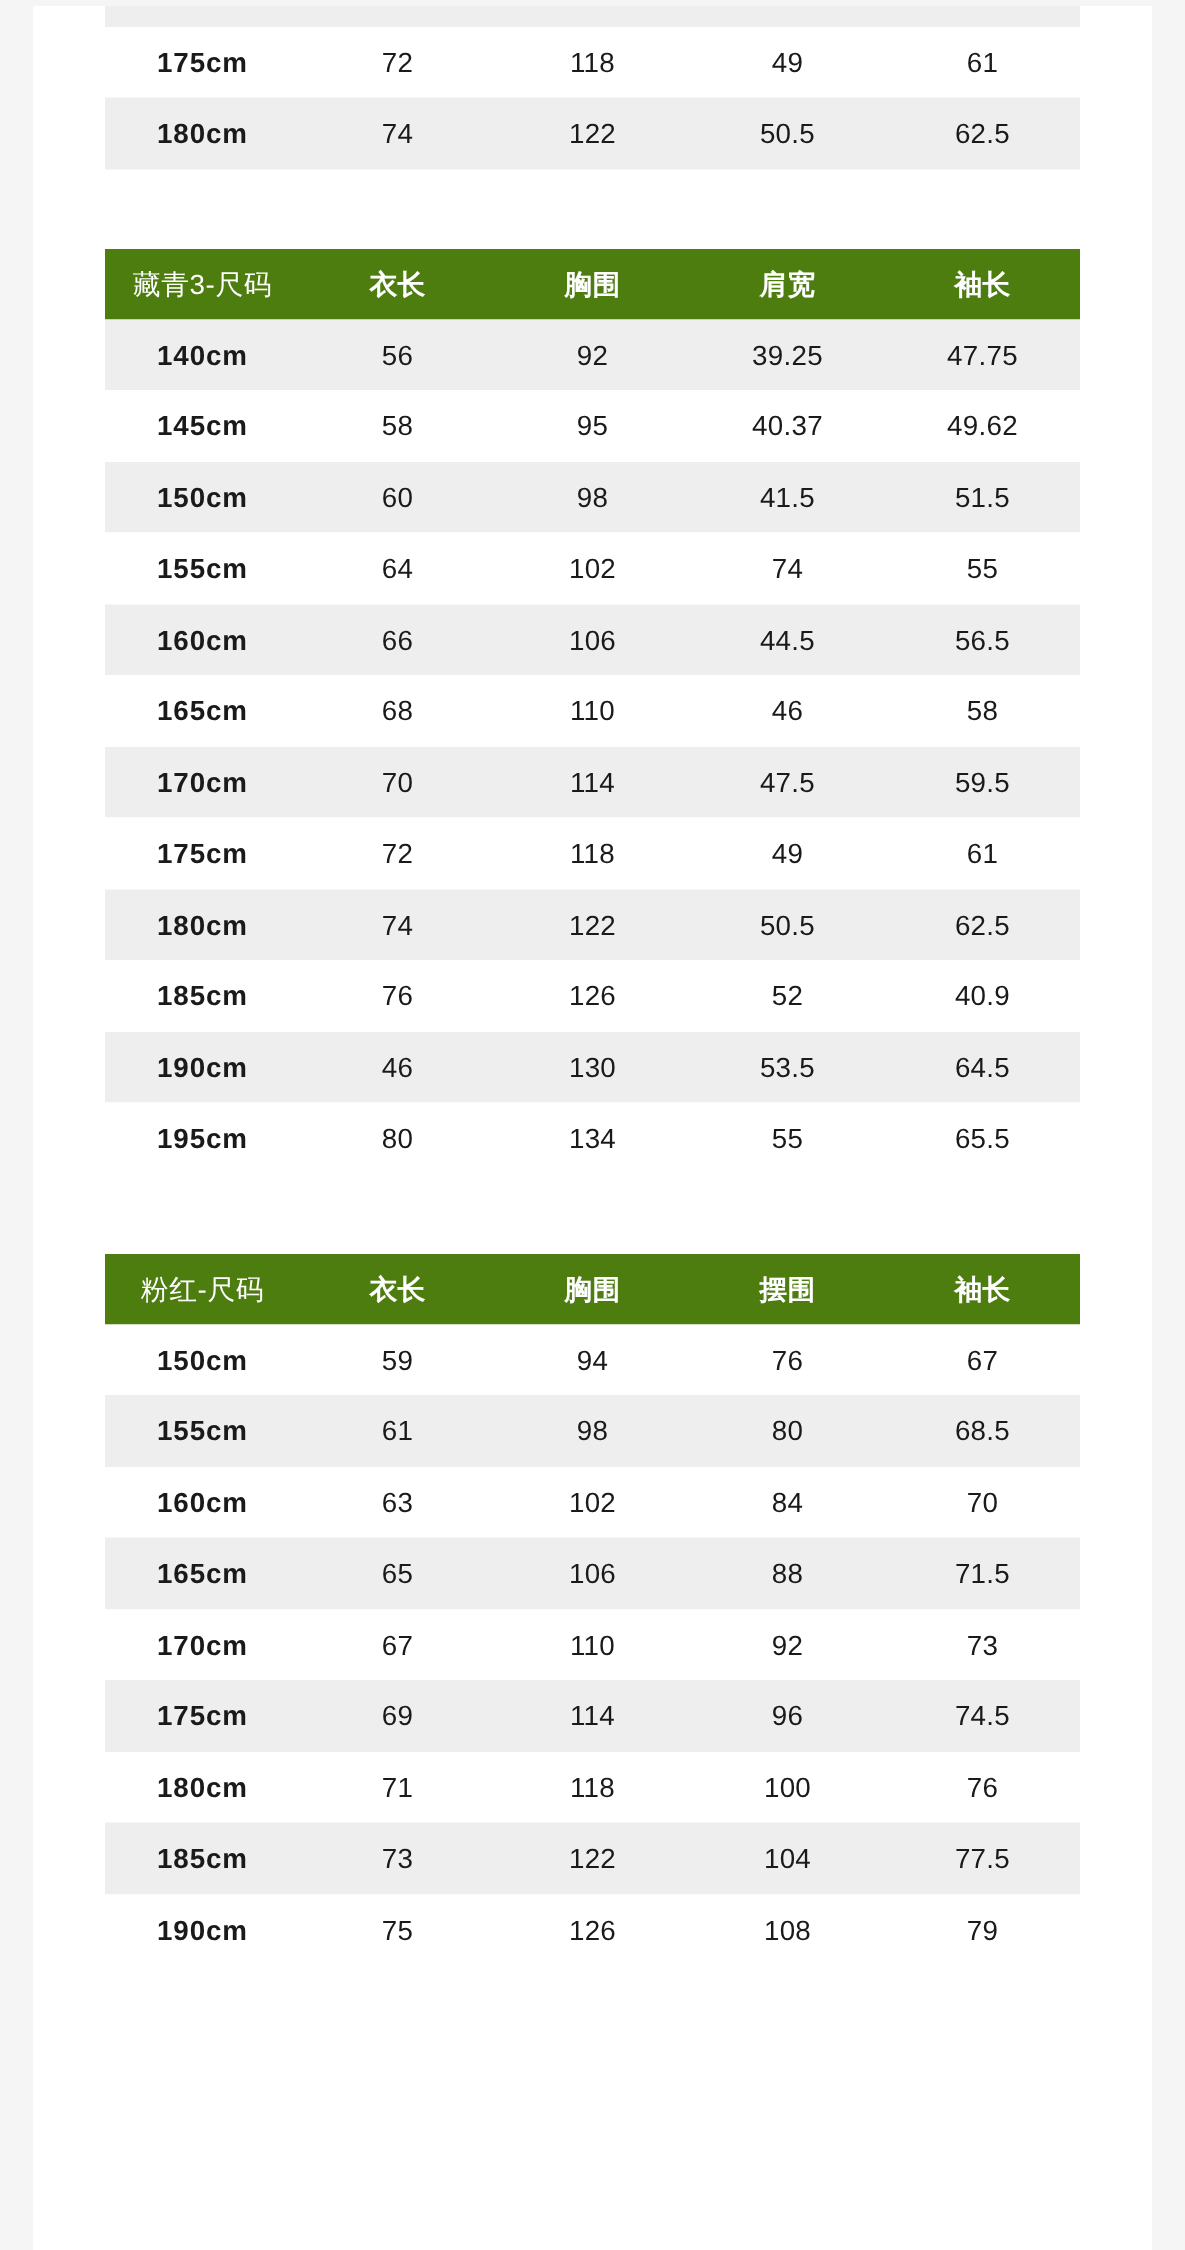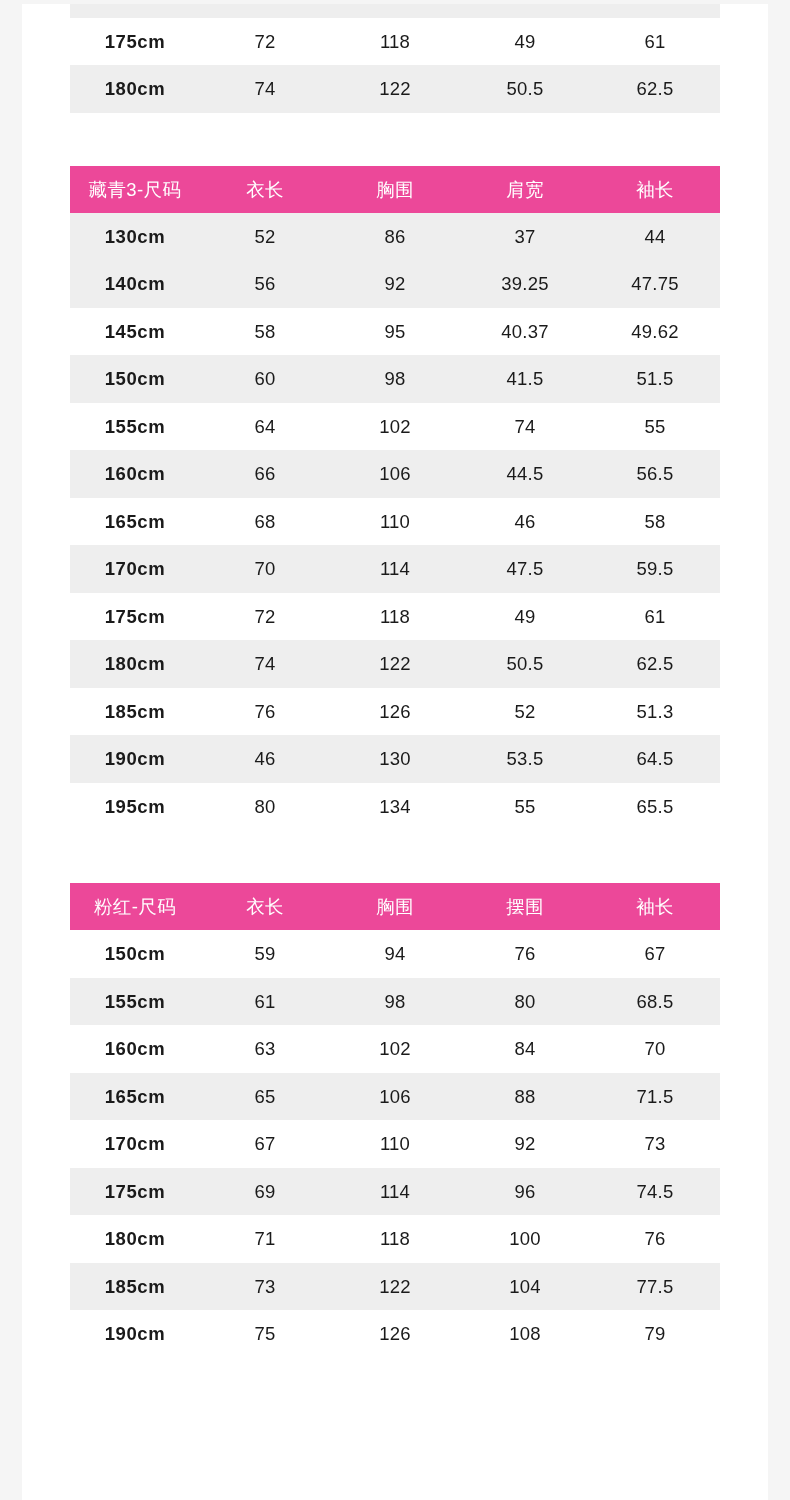--- a/index.html
+++ b/index.html
@@ -37,26 +37,26 @@
   }
 
   .table-block {
     width: 650px;
     margin: 0 auto;
     border-collapse: collapse;
   }
   .table-gap { height: 53px; }
 
   .thead-row {
-    background: #ec4899;
+    background: #4d7c0f;
   }
   .thead-row .cell {
     color: #ffffff;
     font-size: 18.5px;
-    font-weight: 400;
+    font-weight: 700;
     height: 47px;
     line-height: 47px;
   }
 
   .row { height: 47.5px; }
   .row.alt { background: #eeeeee; }
   .row.plain { background: #ffffff; }
 
   .cell {
     height: 47.5px;
@@ -132,27 +132,20 @@
             <tr class="thead-row">
               <th class="cell c0">藏青3-尺码</th>
               <th class="cell c1">衣长</th>
               <th class="cell c2">胸围</th>
               <th class="cell c3">肩宽</th>
               <th class="cell c4">袖长</th>
             </tr>
           </thead>
           <tbody>
             <tr class="row alt">
-              <td class="cell c0">130cm</td>
-              <td class="cell c1">52</td>
-              <td class="cell c2">86</td>
-              <td class="cell c3">37</td>
-              <td class="cell c4">44</td>
-            </tr>
-            <tr class="row alt">
               <td class="cell c0">140cm</td>
               <td class="cell c1">56</td>
               <td class="cell c2">92</td>
               <td class="cell c3">39.25</td>
               <td class="cell c4">47.75</td>
             </tr>
             <tr class="row plain">
               <td class="cell c0">145cm</td>
               <td class="cell c1">58</td>
               <td class="cell c2">95</td>
@@ -206,21 +199,21 @@
               <td class="cell c1">74</td>
               <td class="cell c2">122</td>
               <td class="cell c3">50.5</td>
               <td class="cell c4">62.5</td>
             </tr>
             <tr class="row plain">
               <td class="cell c0">185cm</td>
               <td class="cell c1">76</td>
               <td class="cell c2">126</td>
               <td class="cell c3">52</td>
-              <td class="cell c4">51.3</td>
+              <td class="cell c4">40.9</td>
             </tr>
             <tr class="row alt">
               <td class="cell c0">190cm</td>
               <td class="cell c1">46</td>
               <td class="cell c2">130</td>
               <td class="cell c3">53.5</td>
               <td class="cell c4">64.5</td>
             </tr>
             <tr class="row plain">
               <td class="cell c0">195cm</td>

